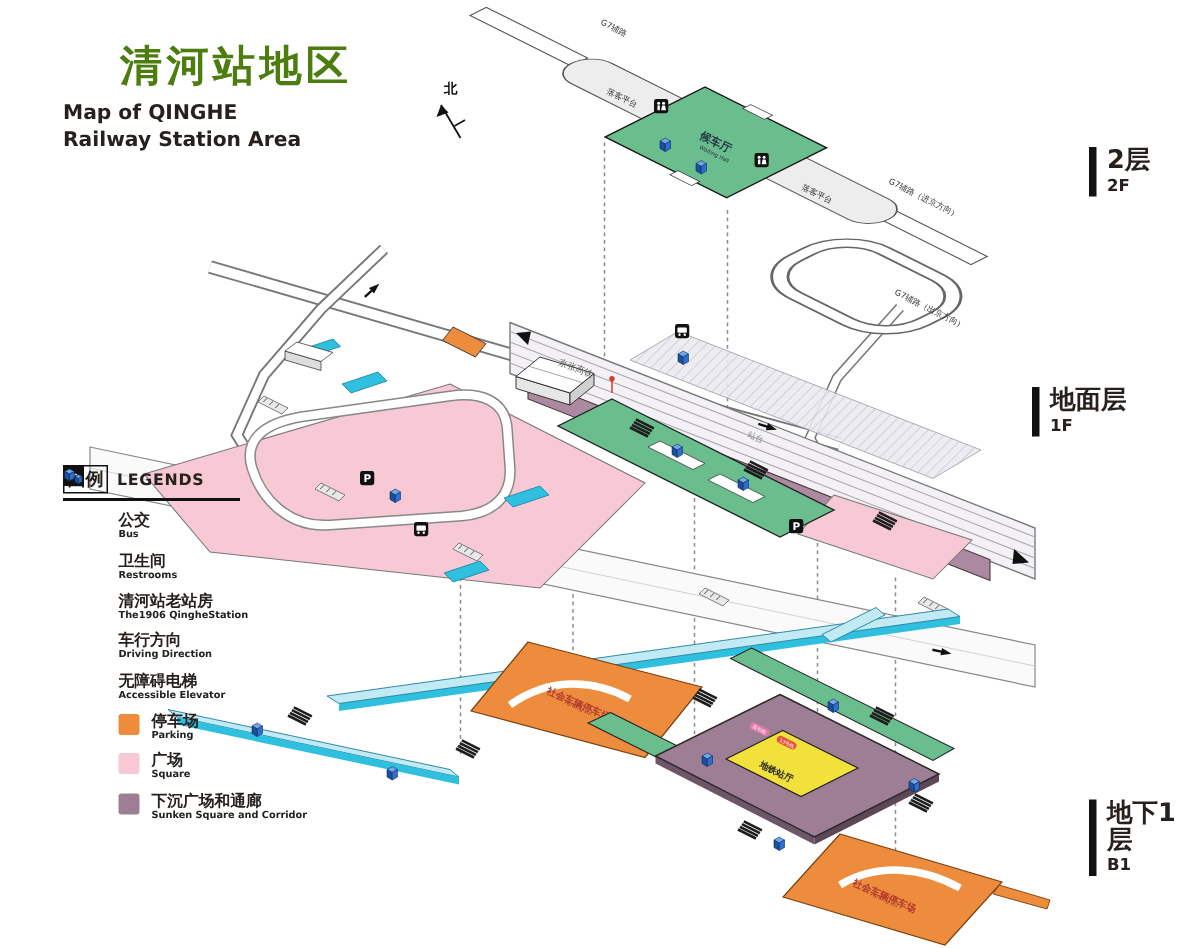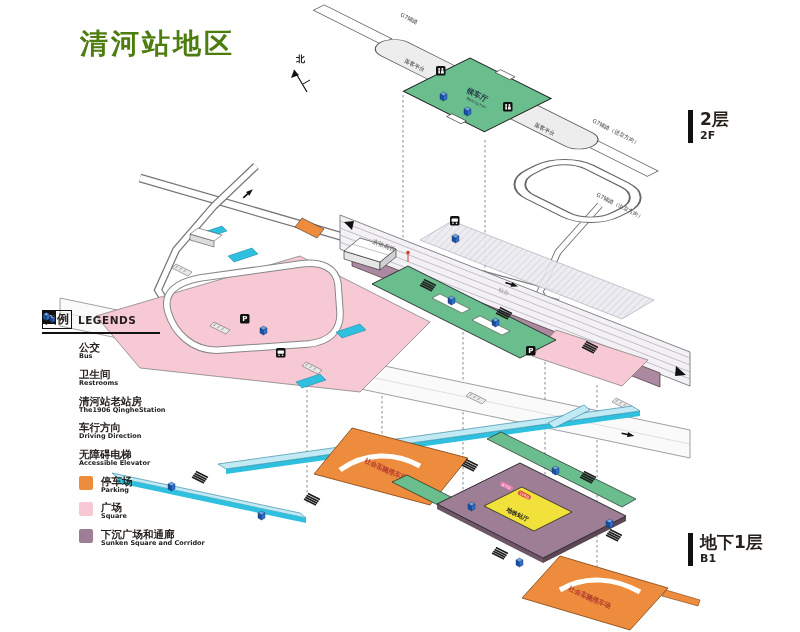--- a/index.html
+++ b/index.html
@@ -267,27 +267,35 @@
     <use href="#elev-cube" x="606" y="519"></use>
     <use href="#elev-cube" x="468" y="502"></use>
     <use href="#elev-cube" x="516" y="558"></use>
     <use href="#elev-cube" x="258" y="511"></use>
     <use href="#elev-cube" x="168" y="482"></use>
   </g>
 </svg>
 
 <div class="title-block">
   <div class="title-zh">清河站地区</div>
-</div>
-
-<div class="floor-label" style="left:688px;top:98px;margin-top:12px;">
+  <div class="title-en">
+    <div>Map of QINGHE</div>
+    <div>Railway Station Area</div>
+  </div>
+</div>
+
+<div class="floor-label" style="left:726px;top:98px;">
   <div class="zh">2层</div>
   <div class="en">2F</div>
 </div>
-<div class="floor-label" style="left:688px;top:533px;">
+<div class="floor-label" style="left:688px;top:258px;">
+  <div class="zh">地面层</div>
+  <div class="en">1F</div>
+</div>
+<div class="floor-label" style="left:726px;top:533px;">
   <div class="zh">地下1层</div>
   <div class="en">B1</div>
 </div>
 
 <div class="legend">
   <div class="legend-head">
     <span class="zh">图例</span>
     <span class="en">LEGENDS</span>
   </div>
 

